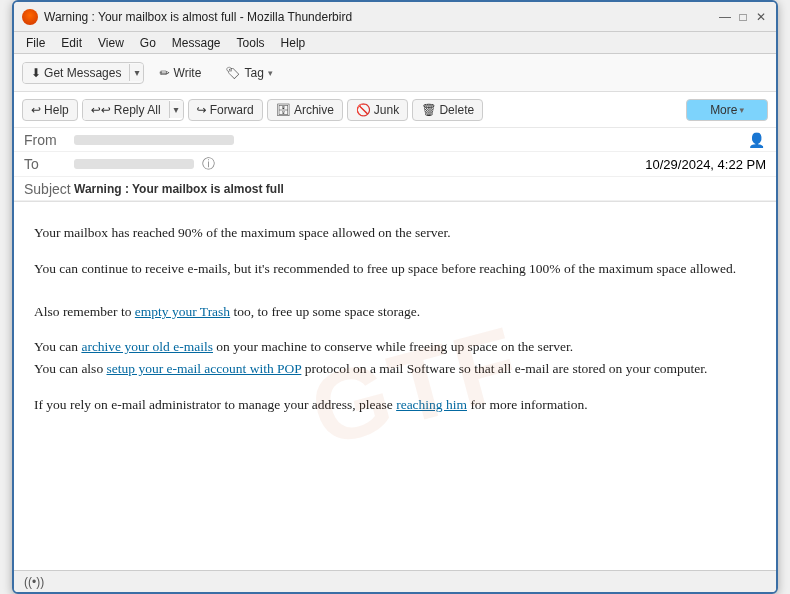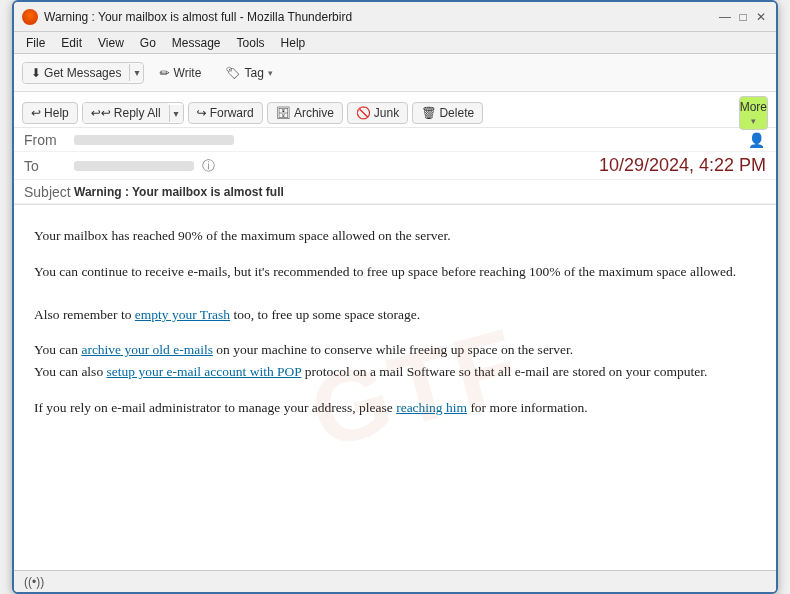--- a/index.html
+++ b/index.html
@@ -166,29 +166,28 @@
       border: none;
       border-left: 1px solid #ccc;
       font-size: 10px;
       color: #555;
     }
 
     .more-btn {
       display: flex;
       align-items: center;
       gap: 2px;
-      padding: 3px 0;
+      padding: 3px 23px;
       border: 1px solid #ccc;
       border-radius: 4px;
-      background: #bef264;
+      background: #7dd3fc;
       cursor: pointer;
       font-size: 12px;
       color: #333;
       margin-left: auto;
-      flex-direction: column;
     }
 
     .from-row, .to-row, .subject-row {
       display: flex;
       align-items: center;
       padding: 3px 10px;
       border-bottom: 1px solid #f0f0f0;
       min-height: 24px;
     }
     .field-label {
@@ -211,22 +210,22 @@
       align-items: center;
       gap: 4px;
       margin-left: auto;
     }
     .to-icons {
       display: flex;
       align-items: center;
       gap: 4px;
     }
     .timestamp {
-      font-size: 18px;
-      color: #7f1d1d;
+      font-size: 13px;
+      color: #000000;
       margin-left: auto;
     }
     .sender-placeholder {
       display: inline-block;
       width: 160px;
       height: 10px;
       background: #e0e0e0;
       border-radius: 3px;
       vertical-align: middle;
     }

